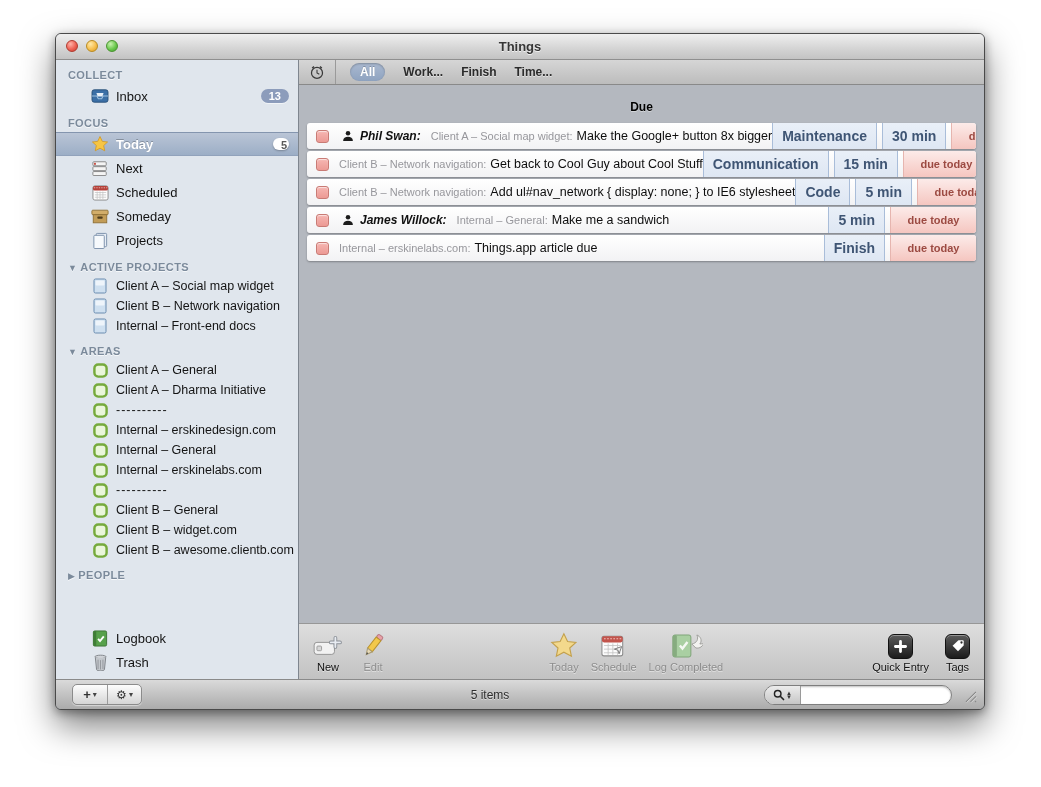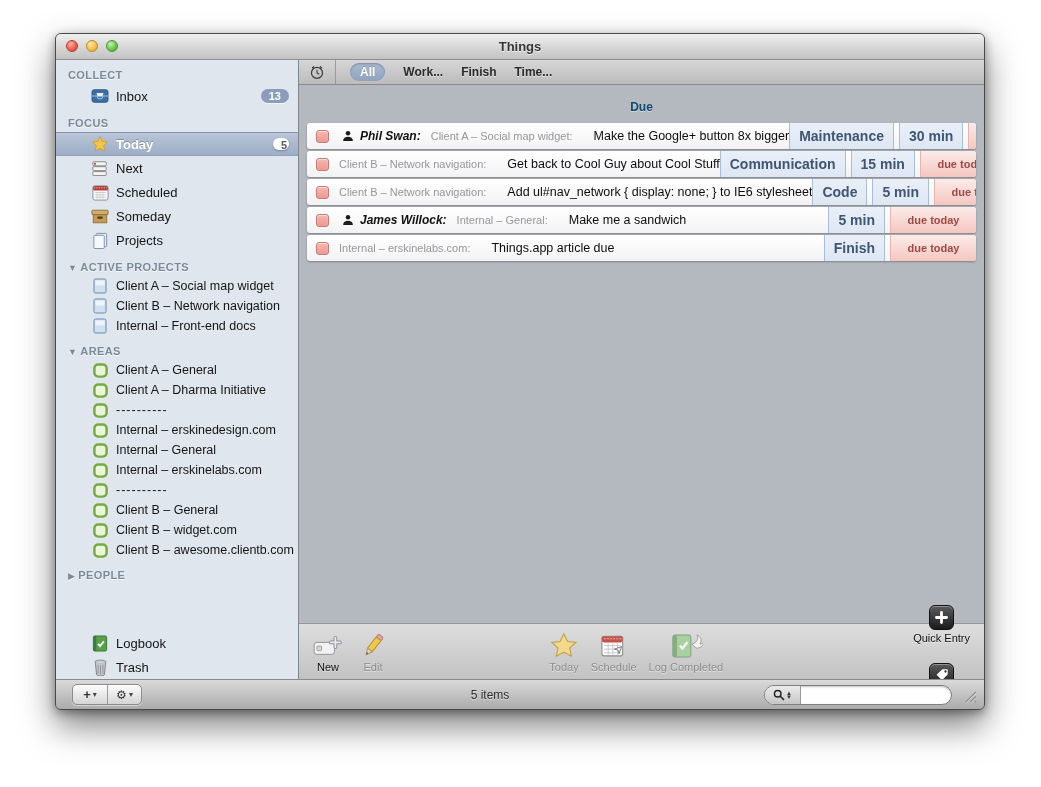--- a/index.html
+++ b/index.html
@@ -36,59 +36,59 @@
   .side-item .ic { width:18px; height:18px; flex:none; margin-right:7px; display:flex; align-items:center; justify-content:center; }
   .side-item .lbl { flex:1; white-space:nowrap; }
   .side-item.small { height:20px; font-size:12.5px; }
   .side-item.selected { background:linear-gradient(#bac5d6,#9caec6);
     border-top:1px solid #8495ae; border-bottom:1px solid #91a2bb; }
   .side-item.selected .lbl { color:#fff; font-weight:bold; text-shadow:0 -1px 0 rgba(0,0,0,.25); }
   .badge { margin-right:9px; background:#8c9cbb; color:#fff; font-size:11px; font-weight:bold;
     border-radius:10px; padding:1px 8px; box-shadow:0 1px 0 rgba(255,255,255,.55); }
   .badge.light { background:#fff; color:#5a5a5a; box-shadow:0 1px 2px rgba(0,0,0,.25); }
   .dashes { letter-spacing:1px; }
-  .side-footer { flex:none; }
+  .side-footer { flex:none; padding-bottom:5px; }
 
   
   .main { flex:1; display:flex; flex-direction:column; min-width:0; }
   .filterbar { height:25px; flex:none; display:flex; align-items:center;
     background:linear-gradient(#d6d6d6,#bcbcbc); border-bottom:1px solid #898989; }
   .clock-btn { width:37px; height:100%; display:flex; align-items:center; justify-content:center;
     border-right:1px solid #9a9a9a; }
   .ftabs { display:flex; align-items:center; gap:18px; padding-left:14px; }
   .ftab { font-size:12px; font-weight:bold; color:#2b2b2b; text-shadow:0 1px 0 rgba(255,255,255,.5); }
   .ftab.selected { background:linear-gradient(#aab9d0,#8fa3c0); color:#fff; text-shadow:0 -1px 0 rgba(0,0,0,.2);
     border-radius:10px; padding:2px 10px; box-shadow:inset 0 1px 2px rgba(0,0,0,.25); }
 
   .listarea { flex:1; background:#b4b8bf; overflow:hidden; padding:0 8px; }
-  .group-header { text-align:center; font-size:12px; font-weight:bold; color:#0c4a6e;
+  .group-header { text-align:center; font-size:12px; font-weight:bold; color:#000000;
     text-shadow:0 1px 0 rgba(255,255,255,.4); padding:15px 0 9px; }
   .task { height:26px; margin-bottom:2px; border-radius:3px; overflow:hidden;
     background:linear-gradient(#ffffff,#f2f2f4); box-shadow:0 1px 2px rgba(0,0,0,.3);
     display:flex; align-items:center; }
   .cb { width:13px; height:13px; flex:none; margin-left:9px; border-radius:3px;
     background:linear-gradient(#f6b6b2,#ec9a94); border:1px solid #c97b75;
     box-shadow:inset 0 1px 1px rgba(255,255,255,.6); }
   .person { margin-left:13px; flex:none; display:flex; }
   .delegate { font-size:12px; font-weight:bold; font-style:italic; color:#111; margin-left:6px; white-space:nowrap; }
   .proj { font-size:11px; color:#97979c; margin-left:10px; white-space:nowrap; }
-  .ttl { font-size:12.5px; color:#0d0d0d; margin-left:21px; white-space:nowrap; }
+  .ttl { font-size:12.5px; color:#0d0d0d; margin-left:4px; white-space:nowrap; }
   .task .spacer { flex:1; }
   .tag { border:1px solid #a9bdd9; background:linear-gradient(#eef3fa,#d9e3f1); color:#3f5574;
     font-size:14px; font-weight:bold; border-radius:10px; padding:16px 9px; margin-right:5px; white-space:nowrap; }
   .due { width:86px; flex:none; align-self:stretch; display:flex; align-items:center; justify-content:center;
     background:linear-gradient(#fcebe9,#f5c6c0); border-left:1px solid #e6b5af;
     font-size:11px; font-weight:bold; color:#9c4a42; }
 
   
   .toolbar { height:56px; flex:none; position:relative; display:flex; align-items:center;
     background:linear-gradient(#dedede,#c2c2c2); border-top:1px solid #979797; padding:0 14px; }
   .tb-group-left { display:flex; gap:18px; }
   .tb-group-center { position:absolute; left:50%; transform:translateX(-53%); display:flex; gap:12px; }
-  .tb-group-right { margin-left:auto; display:flex; gap:16px;flex-direction:column; }
+  .tb-group-right { margin-left:auto; display:flex; gap:16px; }
   .tb-item { display:flex; flex-direction:column; align-items:center; gap:2px; }
   .tb-ic { height:28px; display:flex; align-items:flex-end; justify-content:center; }
   .tb-lbl { font-size:11px; color:#111; text-shadow:0 1px 0 rgba(255,255,255,.5); white-space:nowrap; }
   .tb-item.disabled .tb-lbl { color:#8d8d8d; }
   .sq-btn { width:25px; height:25px; border-radius:6px;
     background:linear-gradient(#5b5b5b,#1b1b1b); border:1px solid #111;
     box-shadow:inset 0 1px 0 rgba(255,255,255,.35); display:flex; align-items:center; justify-content:center; }
 
   
   .statusbar { height:30px; flex:none; position:relative; display:flex; align-items:center;

